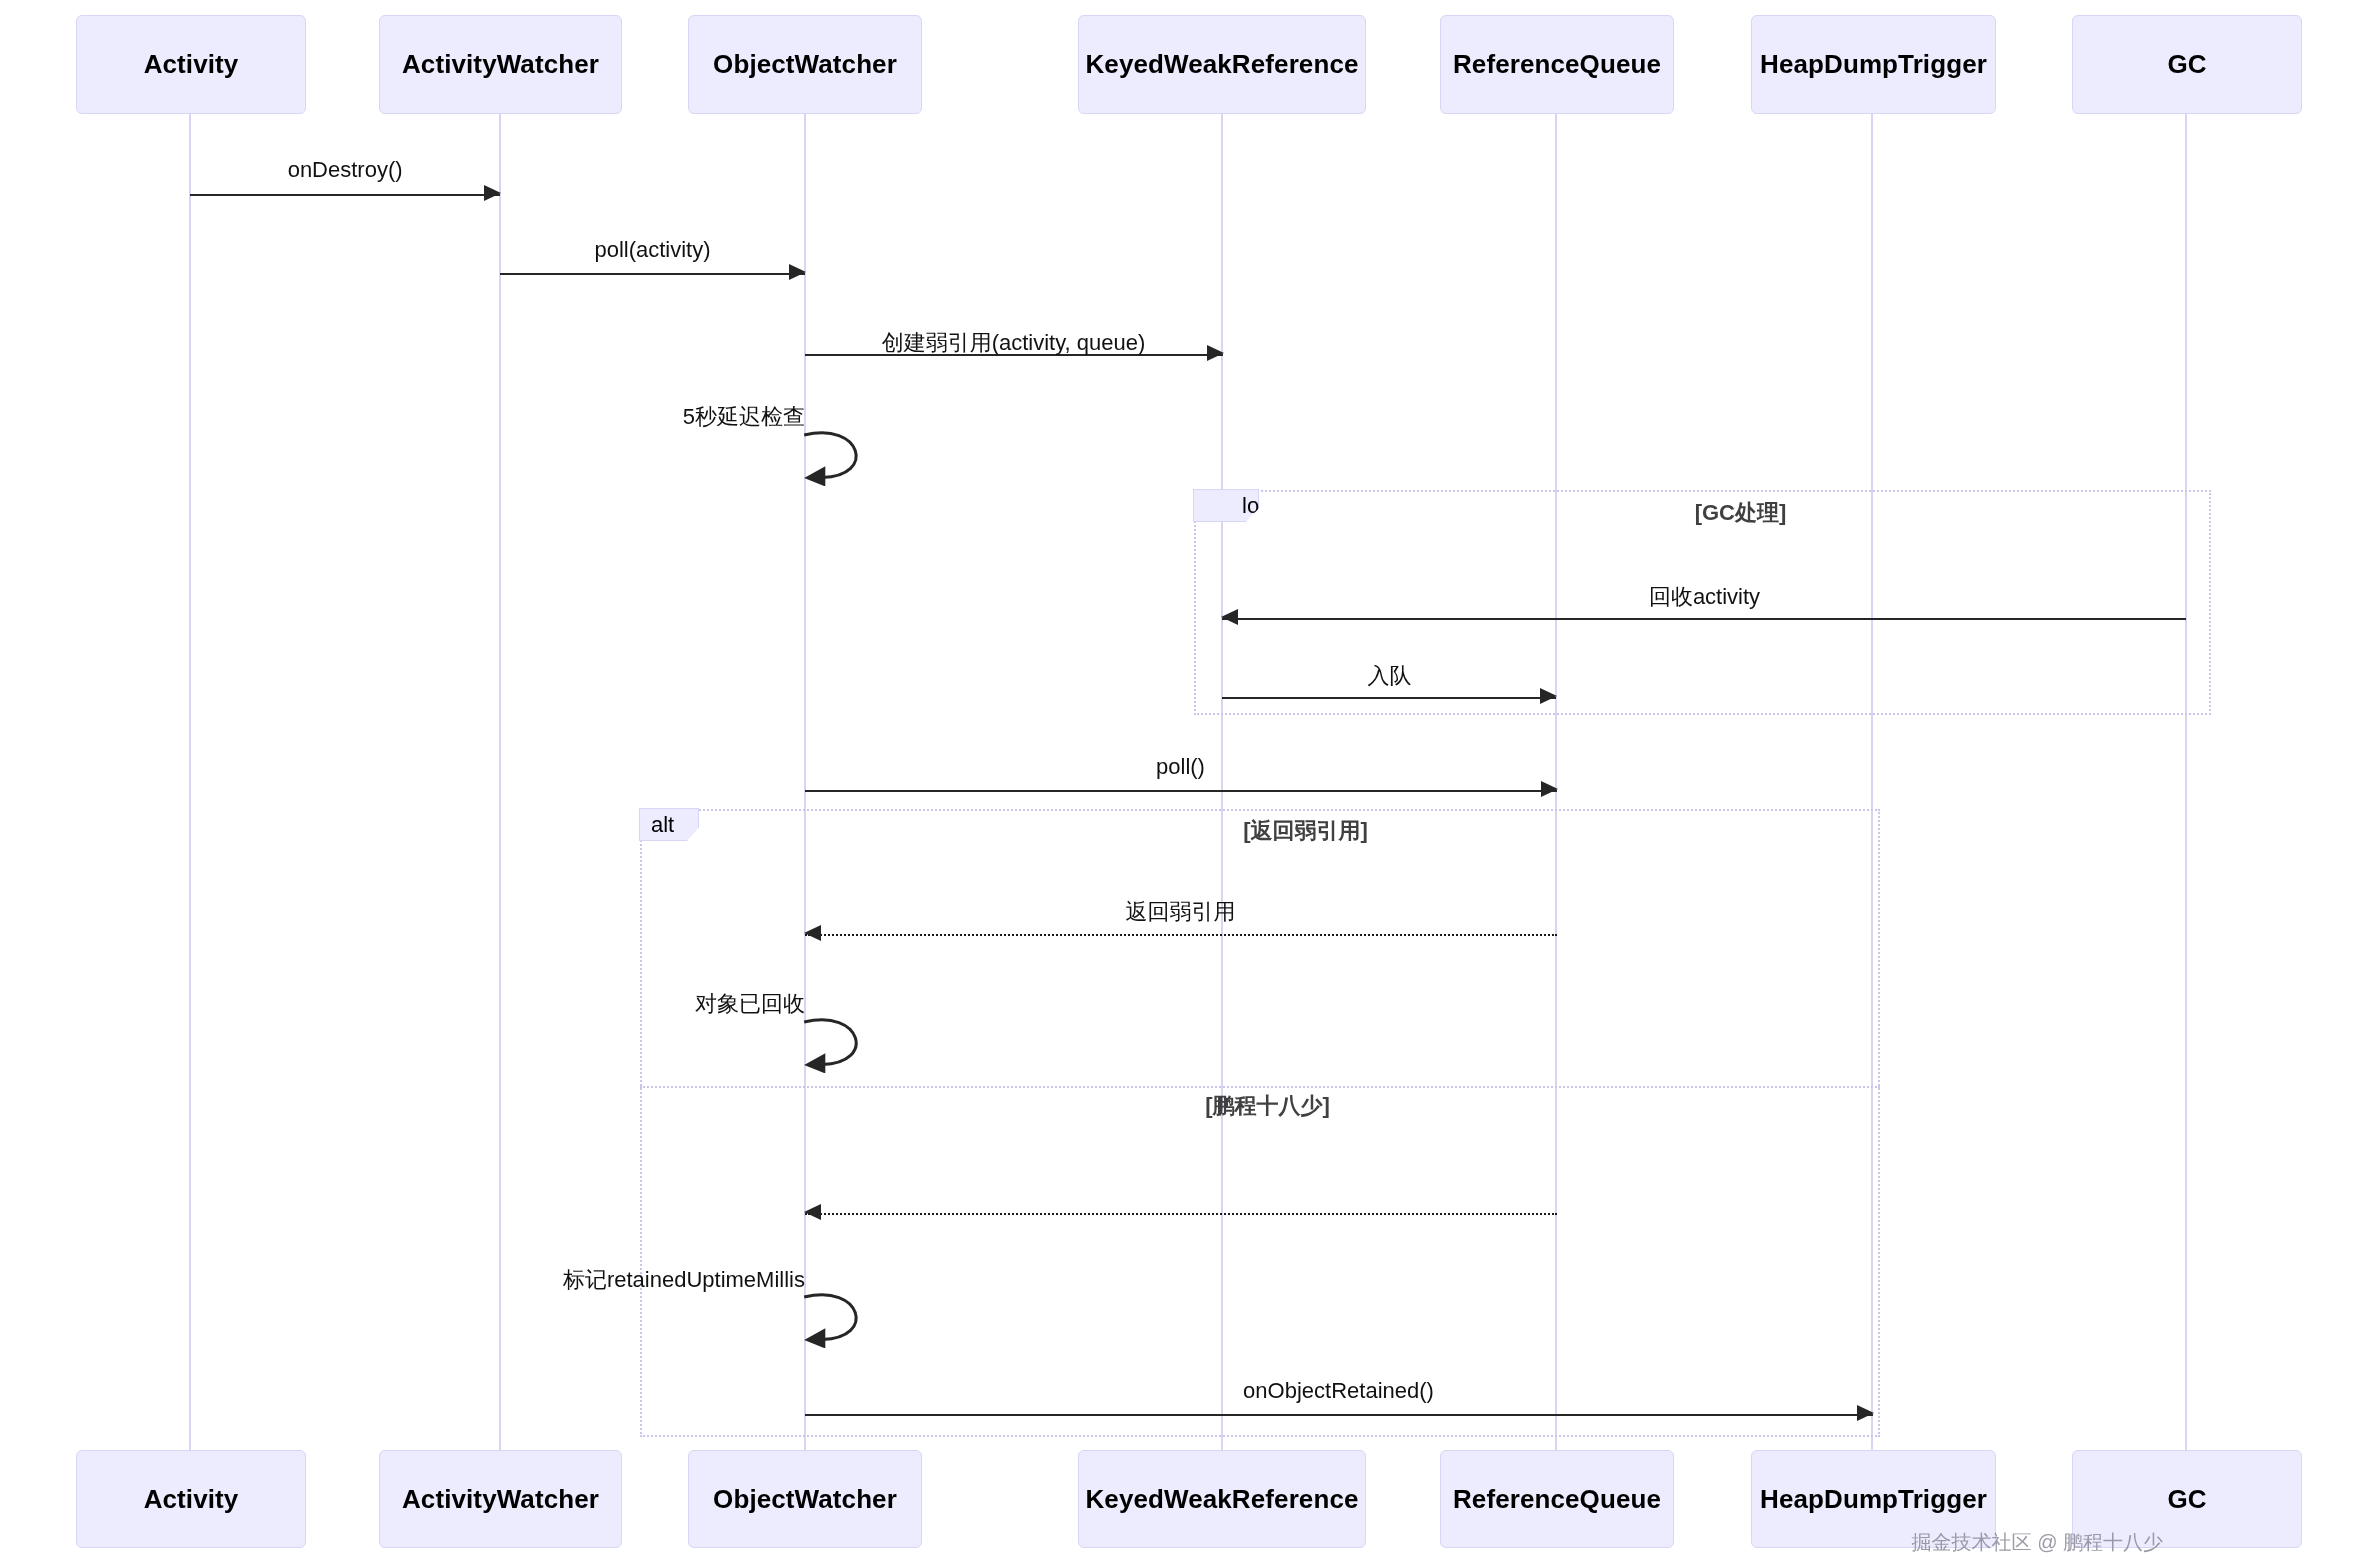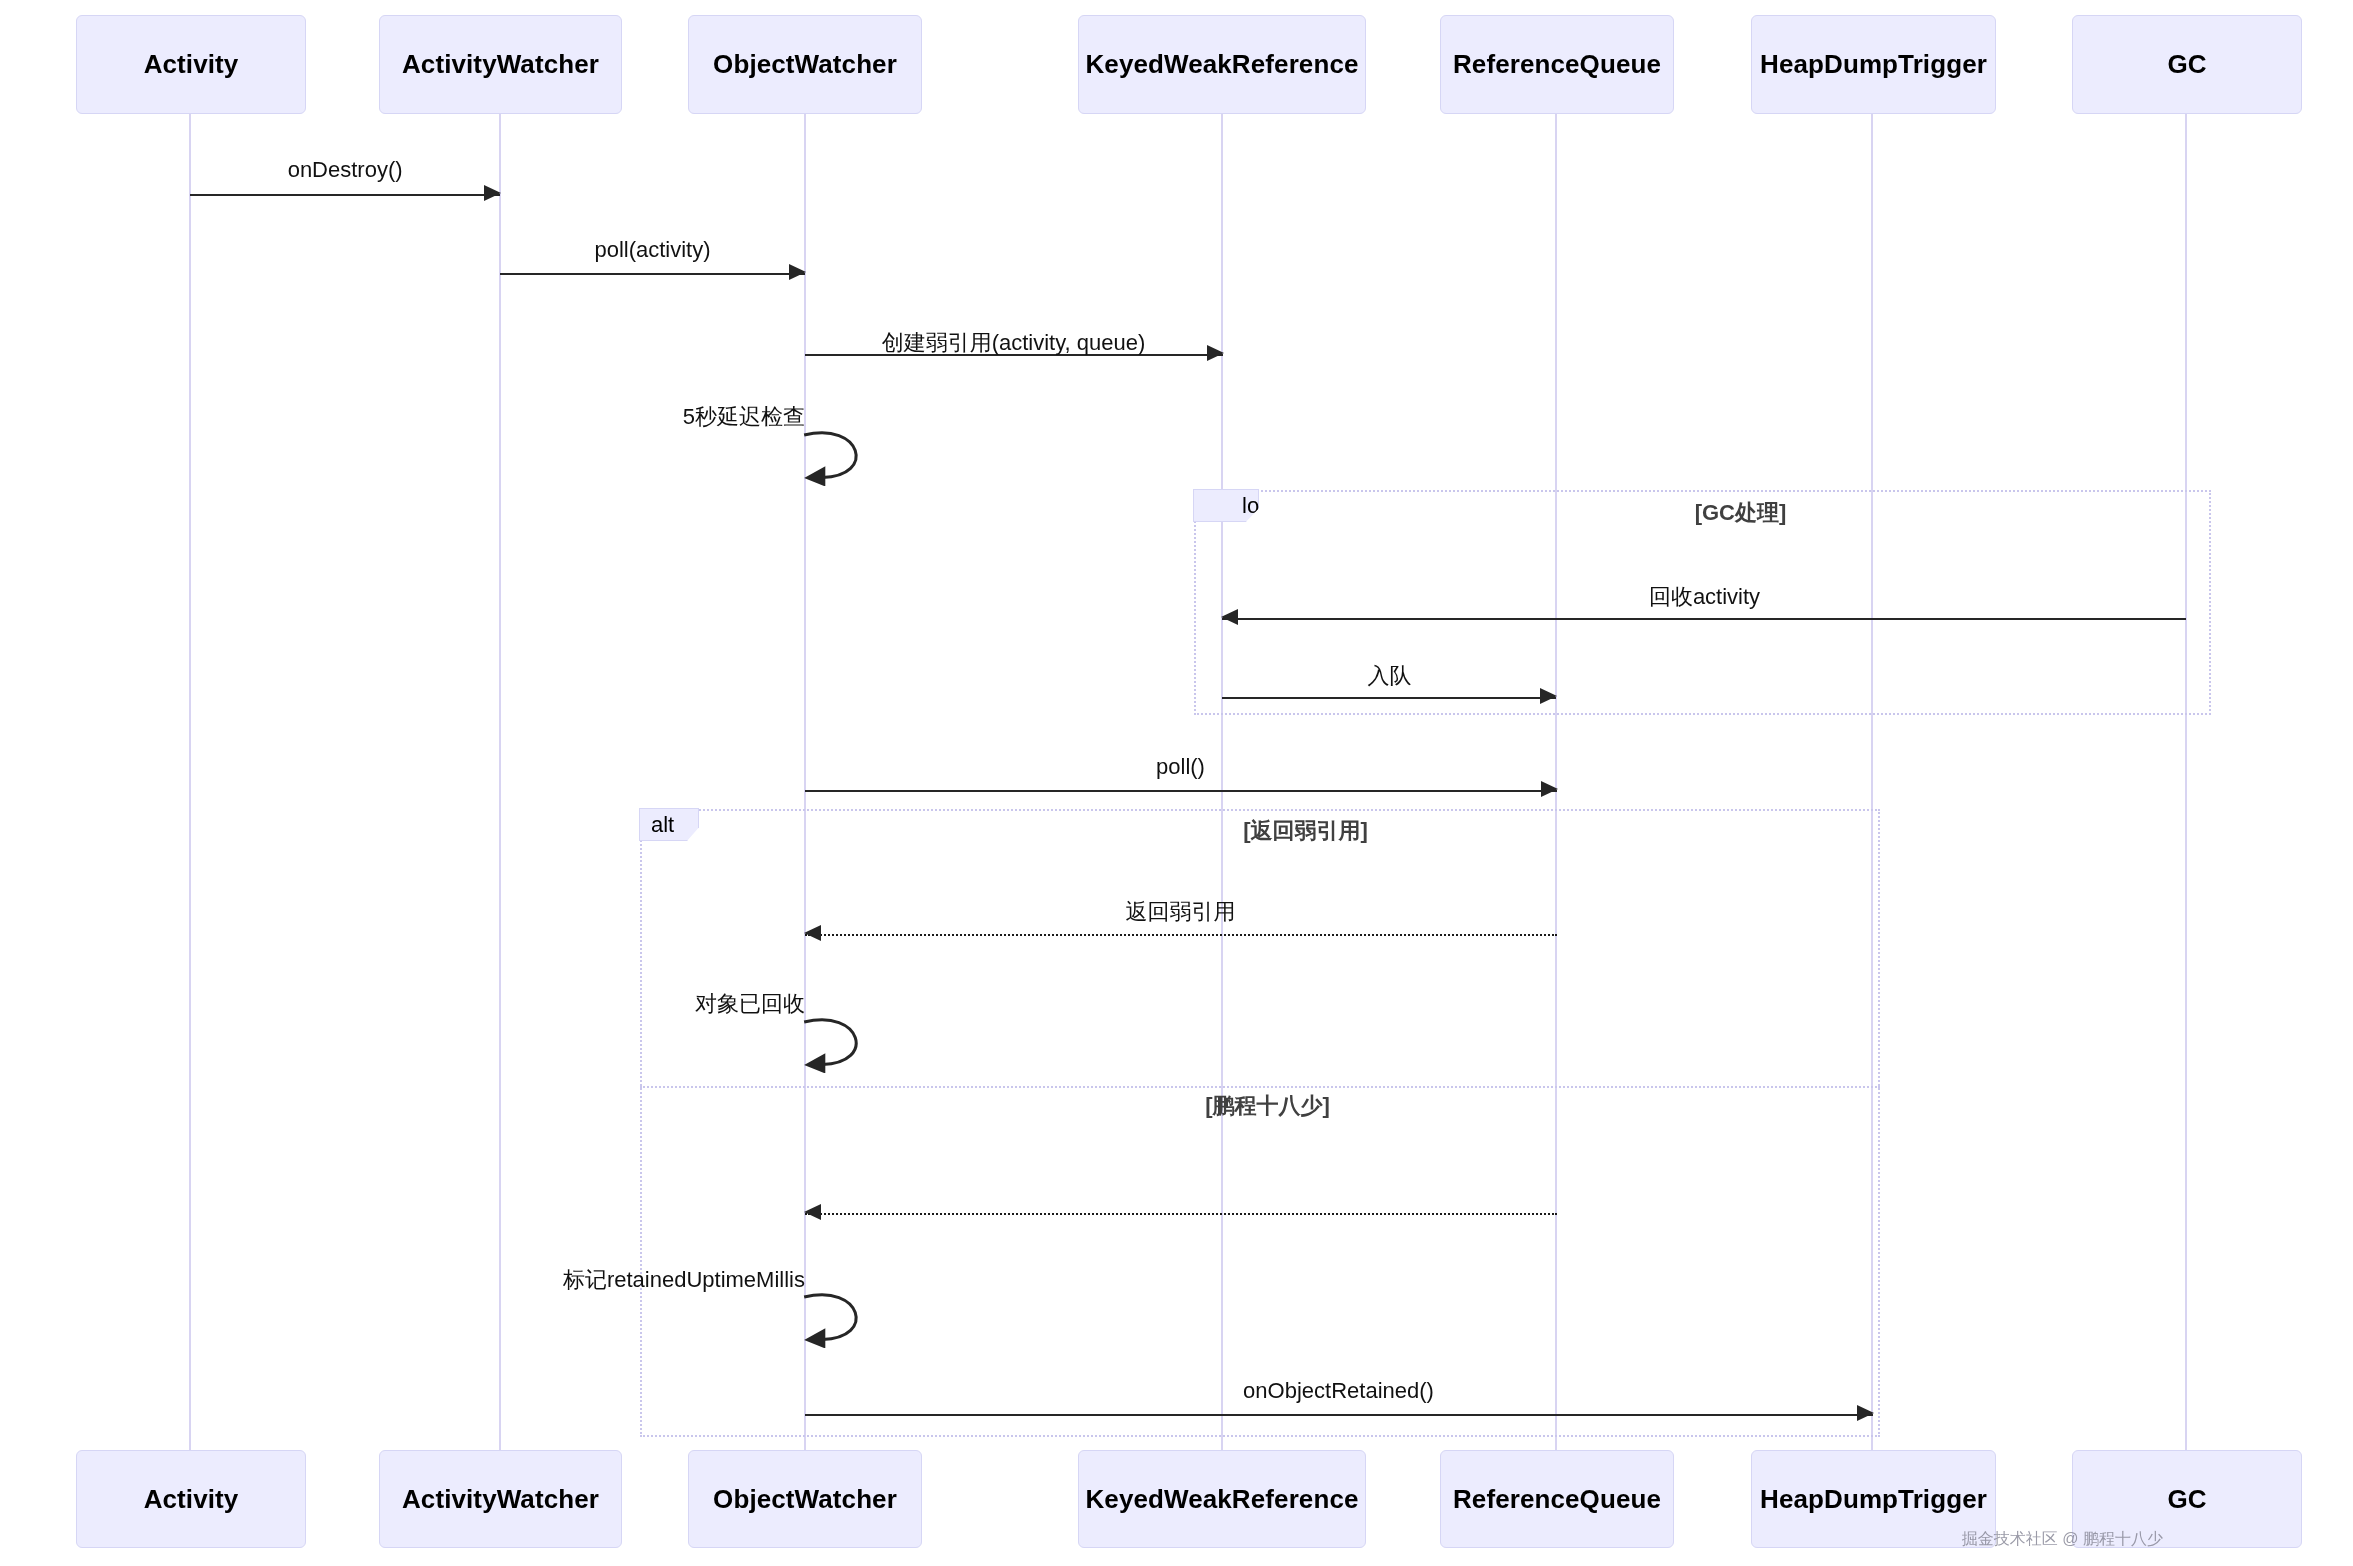--- a/index.html
+++ b/index.html
@@ -109,21 +109,21 @@
     font-size:22px;
     font-weight:600;
     white-space:nowrap;
     text-align:center;
   }
   
   .watermark{
     position:absolute;
     color:#8a8a99;
     opacity:.85;
-    font-size:16px;
+    font-size:20px;
     white-space:nowrap;
   }
 </style>
 </head>
 <body>
 
 <div id="canvas">
     <div class="lifeline" style="left: 189px; top: 114px; height: 1337px;"></div>
     <div class="lifeline" style="left: 499px; top: 114px; height: 1337px;"></div>
     <div class="lifeline" style="left: 804px; top: 114px; height: 1337px;"></div>

